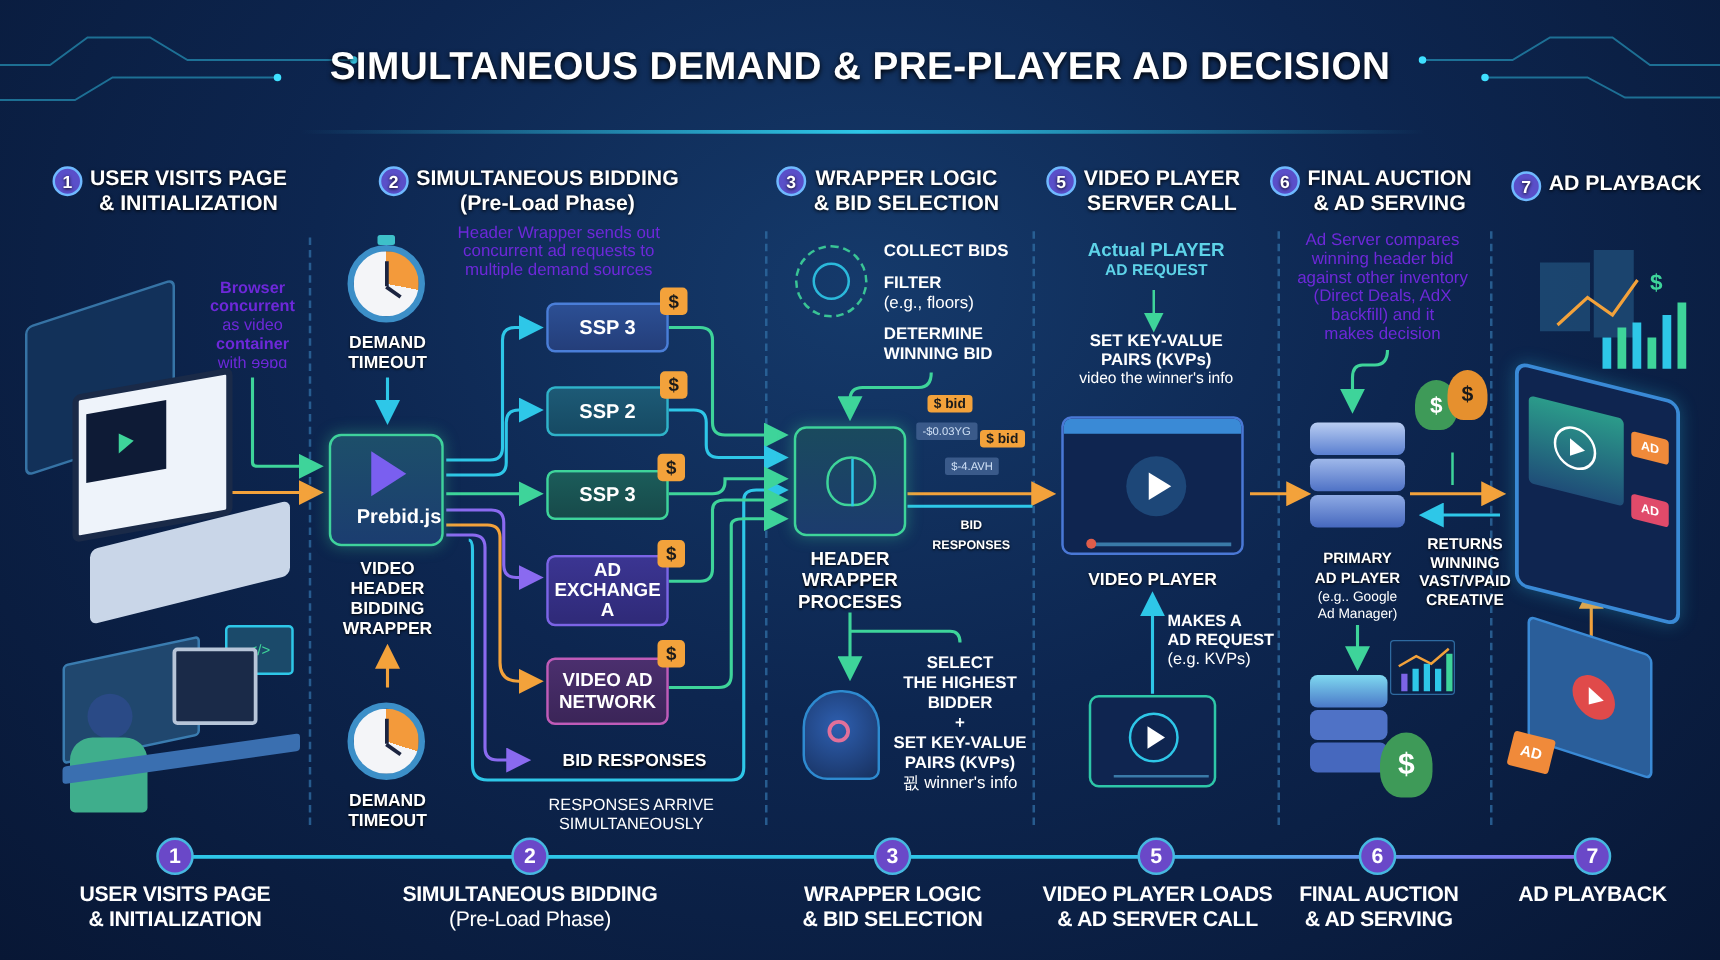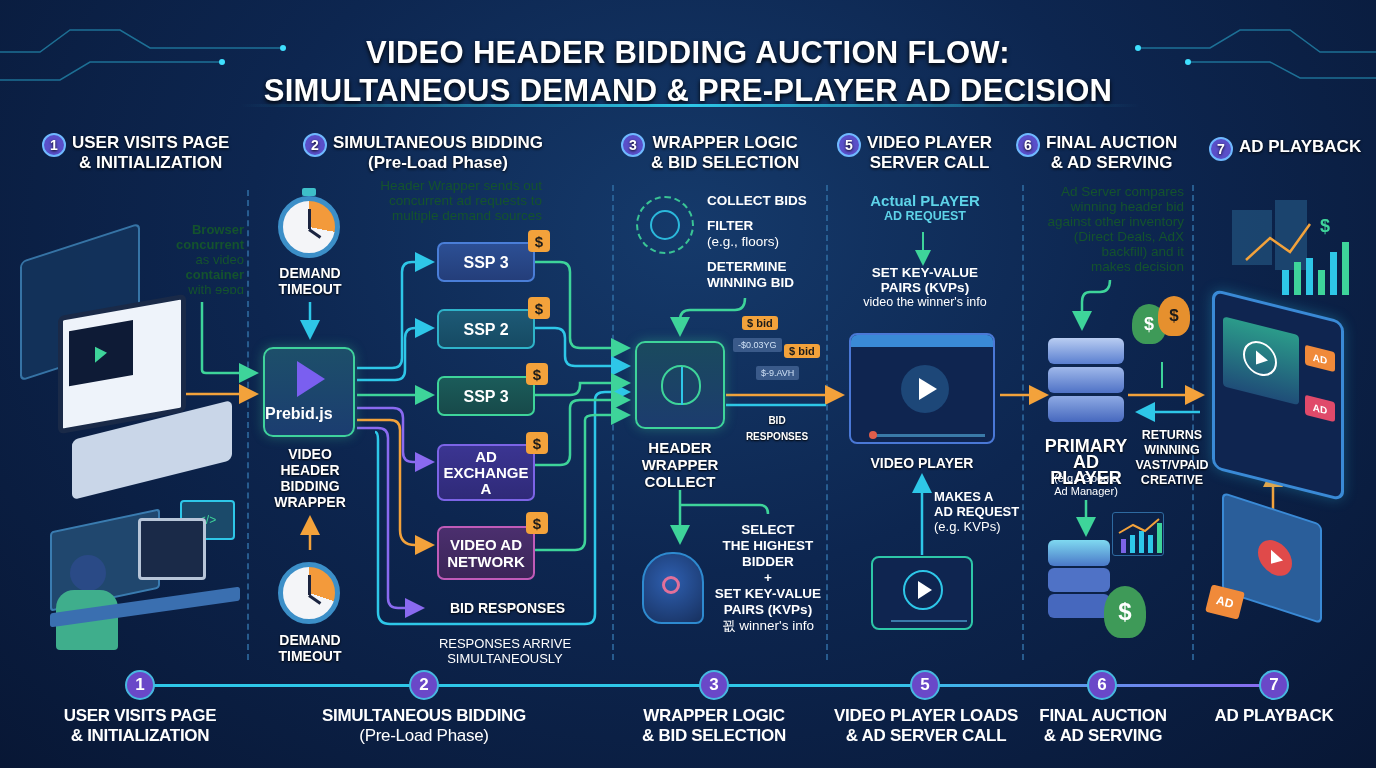--- a/index.html
+++ b/index.html
@@ -5,21 +5,21 @@
   *{box-sizing:border-box;margin:0;padding:0}
   html,body{width:1376px;height:768px;overflow:hidden}
   body{background:radial-gradient(ellipse at 50% 30%,#153a6b 0%,#0d2650 45%,#081735 100%);font-family:"Liberation Sans",sans-serif;color:#fff;position:relative}
   .abs{position:absolute}
   .title{left:0;width:1376px;top:34px;text-align:center;font-weight:800;font-size:31px;line-height:38px;letter-spacing:.3px;text-shadow:0 2px 4px #000}
   .title-rule{left:240px;width:900px;top:104px;height:3px;background:linear-gradient(90deg,transparent,#2ec7e8,transparent);border-radius:2px}
   .circuit{stroke:#2aa5c9;stroke-width:1.5;fill:none;opacity:.6}
   .step-head{display:flex;align-items:flex-start;gap:6px;font-weight:800;font-size:17px;line-height:20px;text-shadow:0 1px 3px #000}
   .num{width:24px;height:24px;border-radius:50%;background:#5a4fc9;border:2px solid #6fb9ff;display:flex;align-items:center;justify-content:center;font-size:14px;font-weight:800;flex:none}
   .head-text{text-align:center}
-  .desc{font-size:13.5px;line-height:15px;text-align:right;color:#14532d}
+  .desc{font-size:13.5px;line-height:15px;text-align:center;color:#6d28d9}
   .bold{font-weight:800}
   .lbl{font-weight:800;font-size:14px;line-height:16px;text-align:center;text-shadow:0 1px 2px #000}
   .sub{font-size:13px;line-height:15px;text-align:center}
   .dash{width:0;border-left:2px dashed #2e6aa0;opacity:.8}
   .box{border-radius:7px;display:flex;align-items:center;justify-content:center;font-weight:800;font-size:16px;text-align:center;line-height:19px}
   .ssp{background:linear-gradient(180deg,#2c4f94,#243e7a);border:2px solid #4a7ed8}
   .ssp2{background:linear-gradient(180deg,#1d5a76,#164a63);border:2px solid #2fb3c9}
   .ssp3{background:linear-gradient(180deg,#1b5c5a,#174a4a);border:2px solid #3ed49a}
   .adx{background:linear-gradient(180deg,#3b3592,#2f2a78);border:2px solid #7c64e6}
   .van{background:linear-gradient(180deg,#4b2f6e,#3b2558);border:2px solid #c05bb8}
@@ -41,21 +41,20 @@
   <path class="circuit" d="M0 80 H60 L90 62 H220"></path>
   <circle cx="283" cy="48" r="3" fill="#3fe0ff"></circle>
   <circle cx="222" cy="62" r="3" fill="#3fe0ff"></circle>
   <path class="circuit" d="M1376 52 H1320 L1290 30 H1240 L1210 48 H1140"></path>
   <path class="circuit" d="M1376 78 H1300 L1270 62 H1190"></path>
   <circle cx="1138" cy="48" r="3" fill="#3fe0ff"></circle>
   <circle cx="1188" cy="62" r="3" fill="#3fe0ff"></circle>
 </svg>
 
 <div class="abs title">
-  <div>VIDEO HEADER BIDDING AUCTION FLOW:</div>
   <div>SIMULTANEOUS DEMAND &amp; PRE-PLAYER AD DECISION</div>
 </div>
 <div class="abs title-rule"></div>
 
 <div class="abs dash" style="left:247px;top:190px;height:470px"></div>
 <div class="abs dash" style="left:612px;top:185px;height:475px"></div>
 <div class="abs dash" style="left:826px;top:185px;height:475px"></div>
 <div class="abs dash" style="left:1022px;top:185px;height:475px"></div>
 <div class="abs dash" style="left:1192px;top:185px;height:475px"></div>
 
@@ -190,21 +189,21 @@
   <div style="position:absolute;left:26px;top:27px;width:14px;height:3px;background:#1b2440;transform:rotate(35deg);transform-origin:left"></div>
 </div>
 <div class="abs" style="left:302px;top:188px;width:14px;height:8px;background:#3ec0c9;border-radius:2px"></div>
 <div class="abs lbl" style="left:270px;top:265px;width:80px">
   <div>DEMAND</div>
     <div>TIMEOUT</div>
 </div>
 
 <div class="abs prebid" style="left:263px;top:347px;width:92px;height:90px">
   <div style="position:absolute;left:32px;top:12px;width:0;height:0;border-left:28px solid #7a5ff0;border-top:18px solid transparent;border-bottom:18px solid transparent"></div>
-  <div style="position:absolute;left:0;right:0;top:56px;text-align:left;font-weight:800;font-size:16px">Prebid.js</div>
+  <div style="position:absolute;left:0;right:0;top:56px;text-align:right;font-weight:800;font-size:16px">Prebid.js</div>
 </div>
 <div class="abs lbl" style="left:266px;top:446px;width:88px">
   <div>VIDEO</div>
   <div>HEADER</div>
   <div>BIDDING</div>
   <div>WRAPPER</div>
 </div>
 
 <div class="abs" style="left:278px;top:562px;width:62px;height:62px;border-radius:50%;background:conic-gradient(#f39a3b 0 30%,#f4f5f8 30% 100%);border:5px solid #3c8fc8">
   <div style="position:absolute;left:25px;top:8px;width:3px;height:20px;background:#1b2440"></div>
@@ -253,25 +252,25 @@
   <div class="bold">WINNING BID</div>
 </div>
 <div class="abs hw" style="left:635px;top:341px;width:90px;height:88px">
   <div style="position:absolute;left:24px;top:22px;width:40px;height:40px;border:2px solid #3ed49a;border-radius:50% 50% 45% 45%">
     <div style="position:absolute;left:18px;top:0;width:2px;height:38px;background:#2ec7e8"></div>
   </div>
 </div>
 <div class="abs bidtag" style="left:742px;top:316px">$ bid</div>
 <div class="abs bidval" style="left:733px;top:338px">-$0.03YG</div>
 <div class="abs bidtag" style="left:784px;top:344px">$ bid</div>
-<div class="abs bidval" style="left:756px;top:366px">$-9.AVH</div>
+<div class="abs bidval" style="left:756px;top:366px">$-4.AVH</div>
 <div class="abs lbl" style="left:628px;top:439px;width:104px;font-size:15px;line-height:17px">
   <div>HEADER</div>
   <div>WRAPPER</div>
-  <div>COLLECT</div>
+  <div>PROCESES</div>
 </div>
 <div class="abs lbl" style="left:734px;top:413px;width:86px;font-size:10px">
   <div>BID</div>
     <div>RESPONSES</div>
 </div>
 <div class="abs" style="left:642px;top:552px;width:62px;height:72px;border:2px solid #2e8ad0;border-radius:30px 30px 8px 20px;background:radial-gradient(circle at 45% 40%,#2e5fb0,#17305e)">
   <div style="position:absolute;left:18px;top:22px;width:18px;height:18px;border:3px solid #e2709a;border-radius:50%"></div>
 </div>
 <div class="abs" style="left:712px;top:522px;width:112px;font-size:13.5px;line-height:16px;text-align:center">
   <div class="bold">SELECT</div>
@@ -321,21 +320,21 @@
   <div>backfill) and it</div>
   <div>makes decision</div>
 </div>
 <div class="abs" style="left:1132px;top:304px;width:34px;height:40px;background:#3e9a58;border-radius:50% 50% 40% 40%;color:#fff;font-weight:800;font-size:18px;display:flex;align-items:center;justify-content:center">$</div>
 <div class="abs" style="left:1158px;top:296px;width:32px;height:40px;background:#e6902e;border-radius:50% 50% 40% 40%;color:#1b1b1b;font-weight:800;font-size:17px;display:flex;align-items:center;justify-content:center">$</div>
 <div class="abs" style="left:1048px;top:338px;width:76px;height:90px">
   <div style="height:26px;margin-bottom:3px;background:linear-gradient(180deg,#b9cdf2,#5a7fd0);border-radius:6px"></div>
   <div style="height:26px;margin-bottom:3px;background:linear-gradient(180deg,#9fb8ea,#4f72c6);border-radius:6px"></div>
   <div style="height:26px;background:linear-gradient(180deg,#8eaae4,#4668be);border-radius:6px"></div>
 </div>
-<div class="abs lbl" style="left:1038px;top:438px;width:96px;font-size:18px">
+<div class="abs lbl" style="left:1038px;top:438px;width:96px;font-size:12px">
   <div>PRIMARY</div>
     <div>AD PLAYER</div>
 </div>
 <div class="abs sub" style="left:1038px;top:472px;width:96px;font-size:11px;line-height:13px">
   <div>(e.g.. Google</div>
     <div>Ad Manager)</div>
 </div>
 <div class="abs lbl" style="left:1134px;top:428px;width:76px;font-size:12.5px;line-height:15px">
   <div>RETURNS</div>
   <div>WINNING</div>

